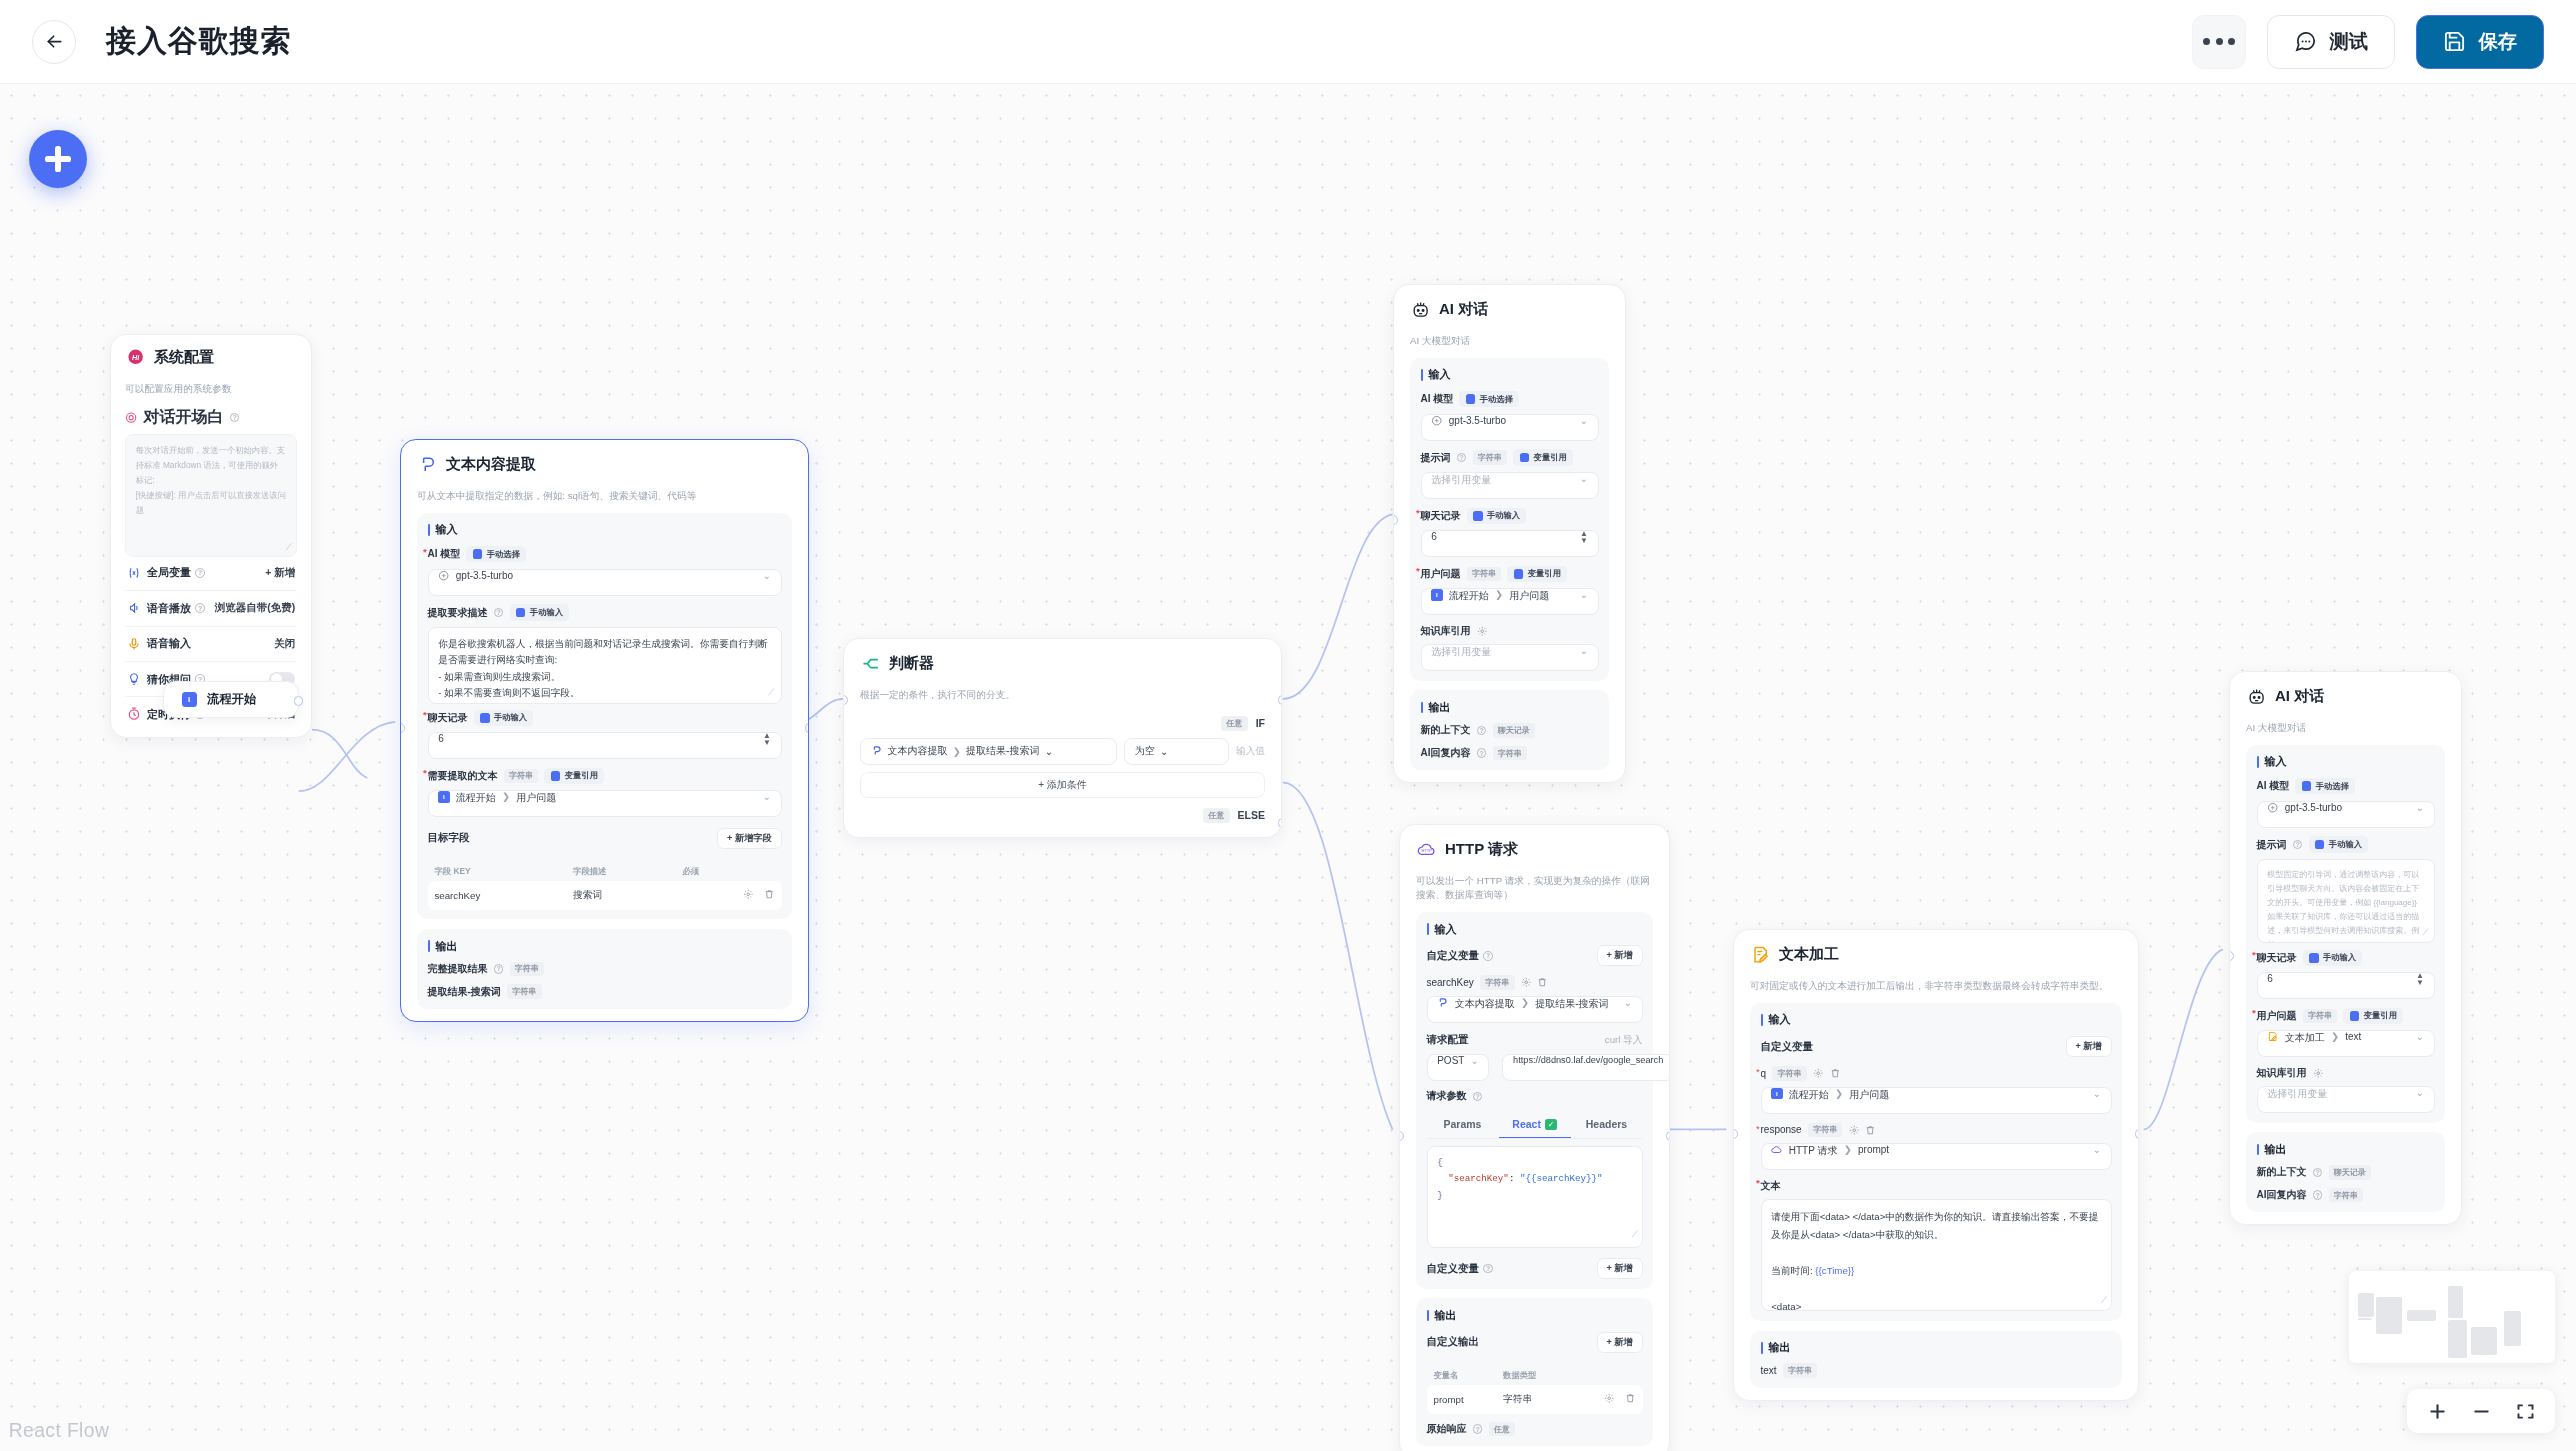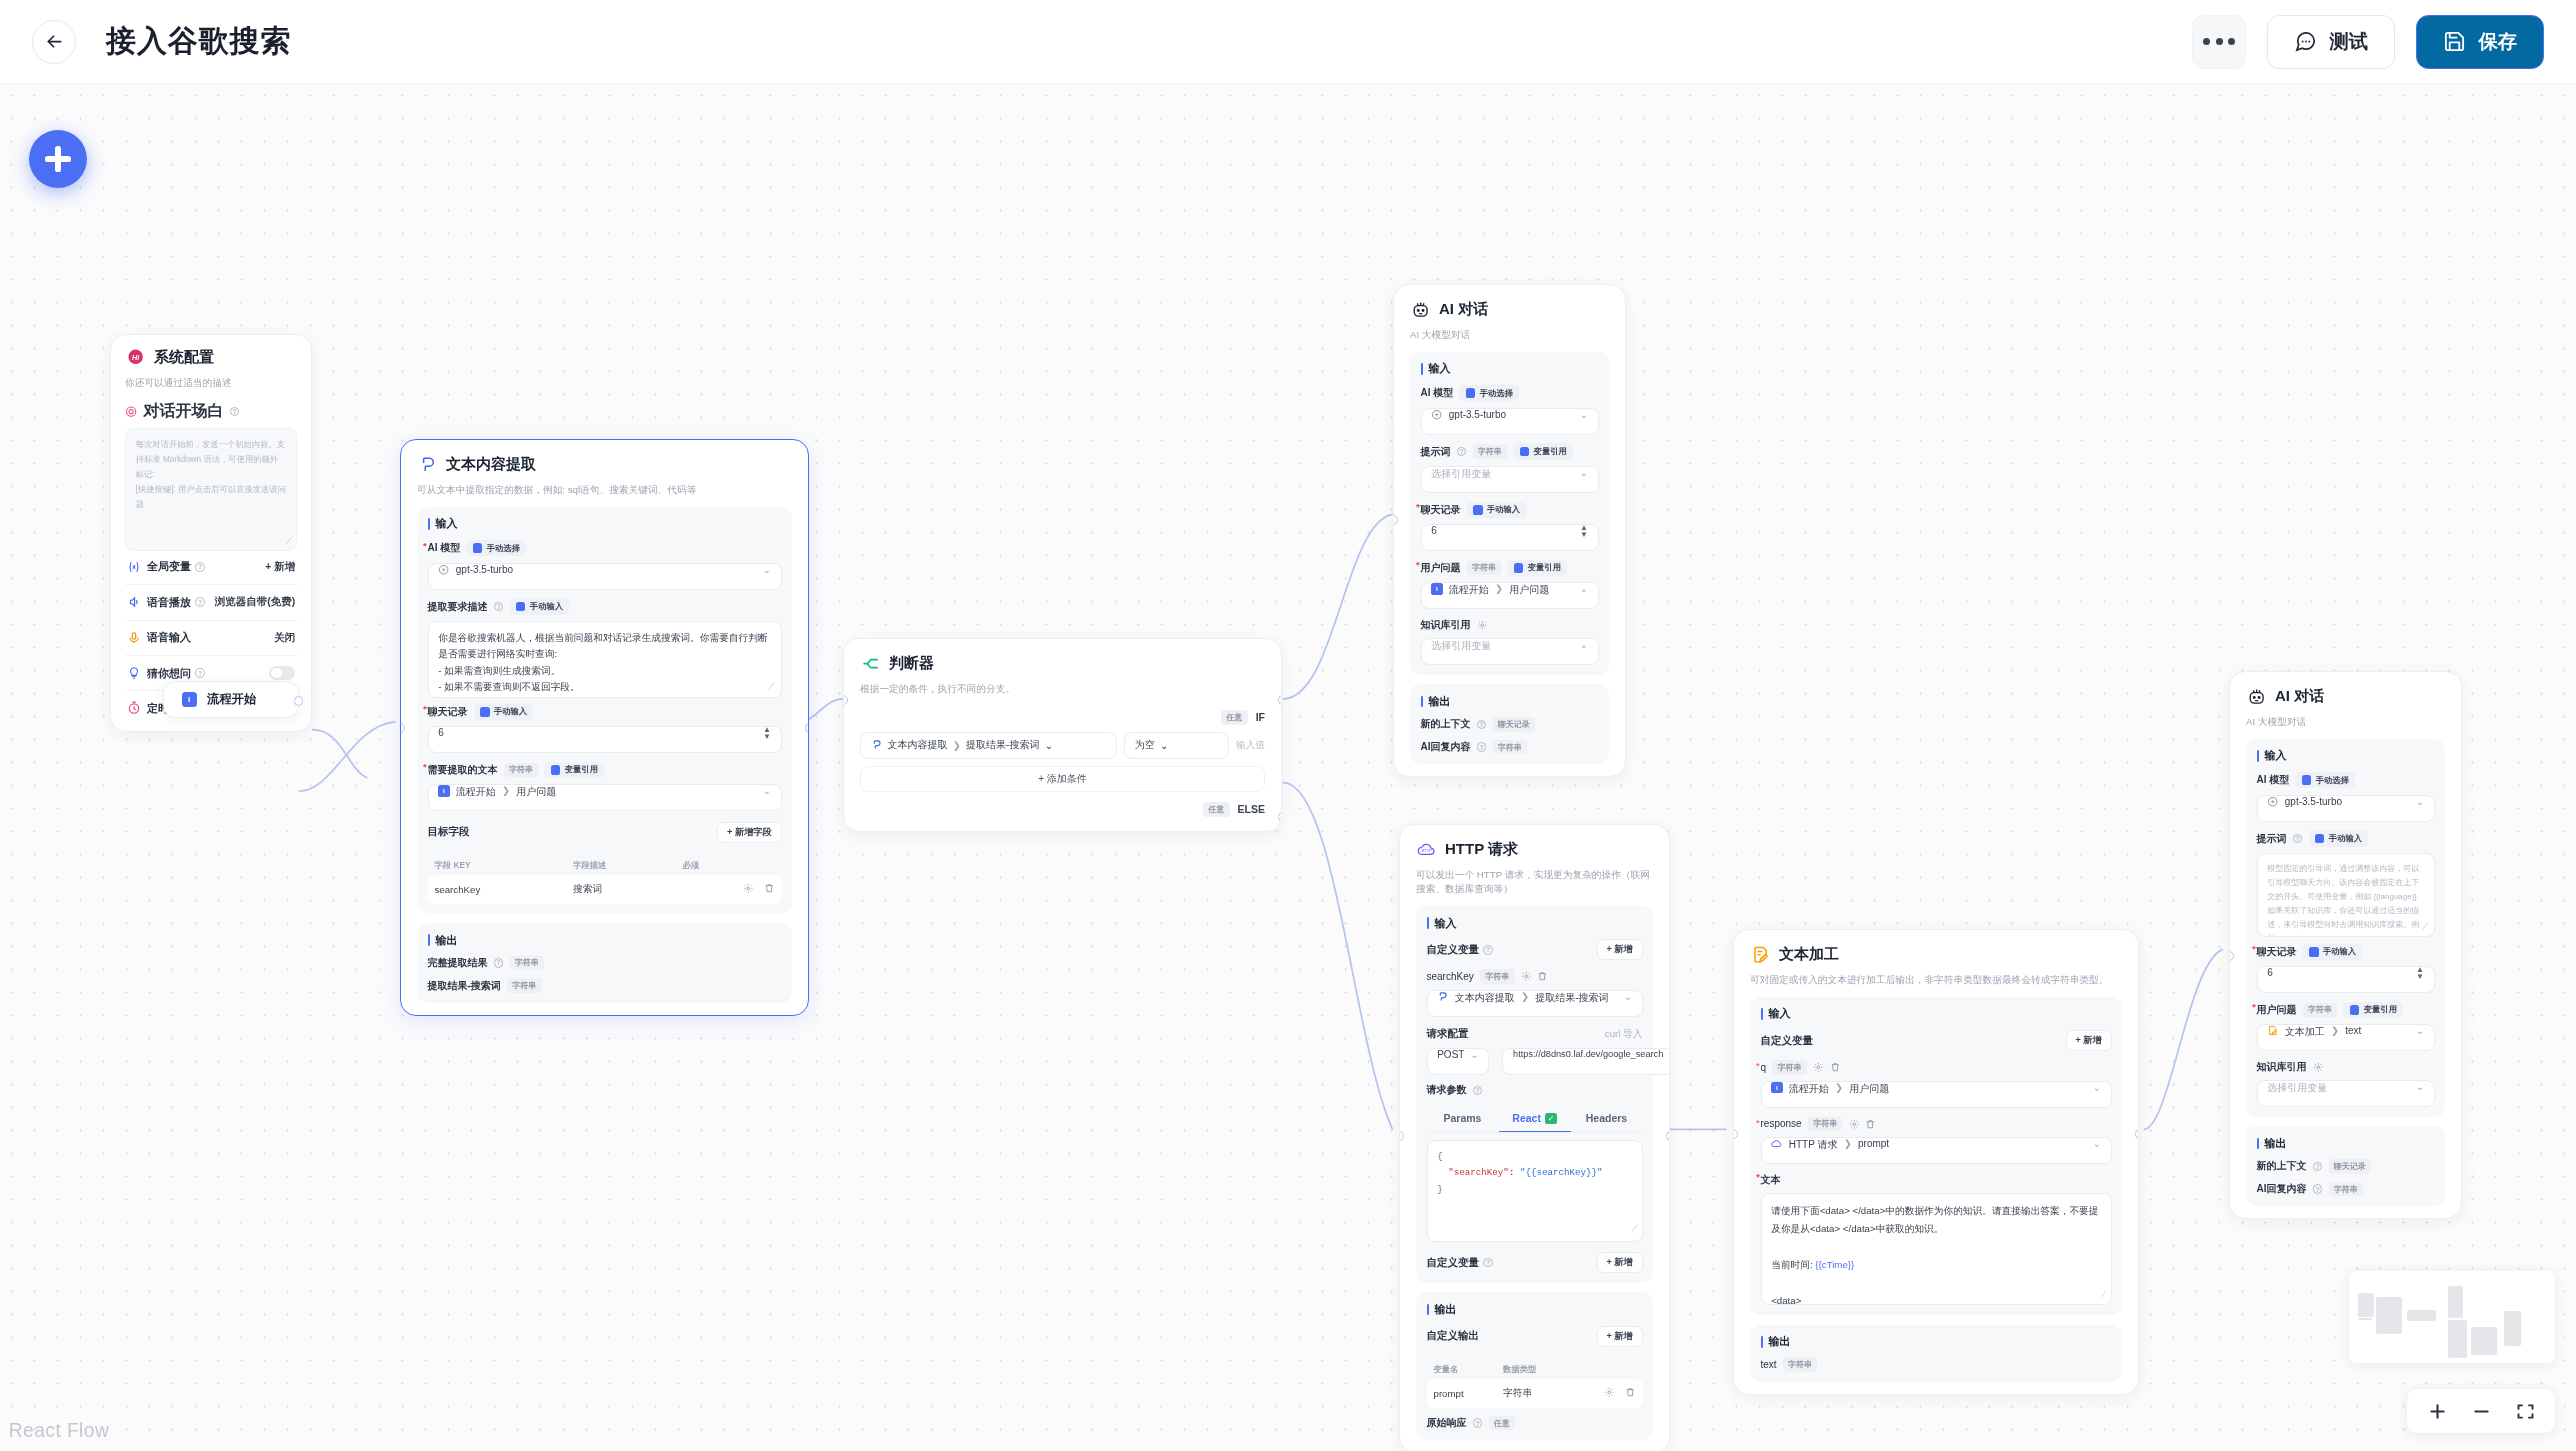--- a/index.html
+++ b/index.html
@@ -65,21 +65,21 @@
   .node {
     position:absolute; background:#fff; border-radius:16px;
     border:0.9px solid #eceef2; box-shadow:0 3.5px 16px rgba(18,28,45,.06);
     padding:14px 16px 12.3px; overflow:hidden;
   }
   .node.sel { border:1.8px solid #4c6ef5; box-shadow:0 5.3px 21px rgba(76,110,245,.14); }
   .node-head { display:flex; align-items:center; gap:8px; }
   .node-ico { width:21px; height:21px; flex:none; display:flex; align-items:center; justify-content:center; }
   .node-ico svg { width:19.3px; height:19.3px; }
   .node-title { font-size:15px; font-weight:700; color:#1b2431; }
-  .node-desc { font-size:9.7px; color:#9aa3b0; margin-top:8px; line-height:1.45; }
+  .node-desc { font-size:9.7px; color:#9aa3b0; margin-top:14px; line-height:1.45; }
 
   .sect { background:#f7f8fa; border-radius:10.5px; padding:9.7px 10.5px; margin-top:9.7px; }
   .sect-title { font-size:11px; font-weight:700; color:#1b2431; display:flex; align-items:center; gap:5.3px; }
   .sect-title:before { content:""; width:2.6px; height:11.4px; background:#4c6ef5; border-radius:1.8px; display:block; }
 
   .row { display:flex; align-items:center; gap:6.2px; margin-top:8.8px; flex-wrap:wrap; }
   .lbl { font-size:10px; font-weight:700; color:#2b3442; position:relative; }
   .lbl.req:before { content:"*"; color:#e5484d; position:absolute; left:-4.4px; top:-1.8px; font-size:9.7px; }
   .tag { font-size:8px; background:#eef0f3; color:#8d96a3; padding:1.8px 5.3px; border-radius:3.5px; font-weight:600; }
   .chip {
@@ -246,21 +246,21 @@
   <div class="node" style="left:110px; top:250px; width:202px; padding:12.3px 14px 5.3px;">
     <div class="node-head">
       <span class="node-ico">
         <svg viewBox="0 0 24 24">
             <circle cx="12" cy="11" r="9" fill="#d6336c"></circle>
             <text x="12" y="15" font-size="9" fill="#fff" text-anchor="middle" font-style="italic" font-weight="700">Hi</text>
           </svg>
       </span>
       <span class="node-title">系统配置</span>
     </div>
-    <div class="node-desc">你还可以通过适当的描述</div>
+    <div class="node-desc">可以配置应用的系统参数</div>
 
     <div class="row" style="margin-top:10.5px">
       <span class="node-ico" style="width:12.3px;height:12.3px">
         <svg viewBox="0 0 24 24" fill="none" stroke="#e64980" stroke-width="2">
             <circle cx="12" cy="12" r="9"></circle>
             <circle cx="12" cy="12" r="4"></circle>
           </svg>
       </span>
       <span class="lbl" style="font-size:16px">对话开场白</span>
       <span class="qm">?</span>

